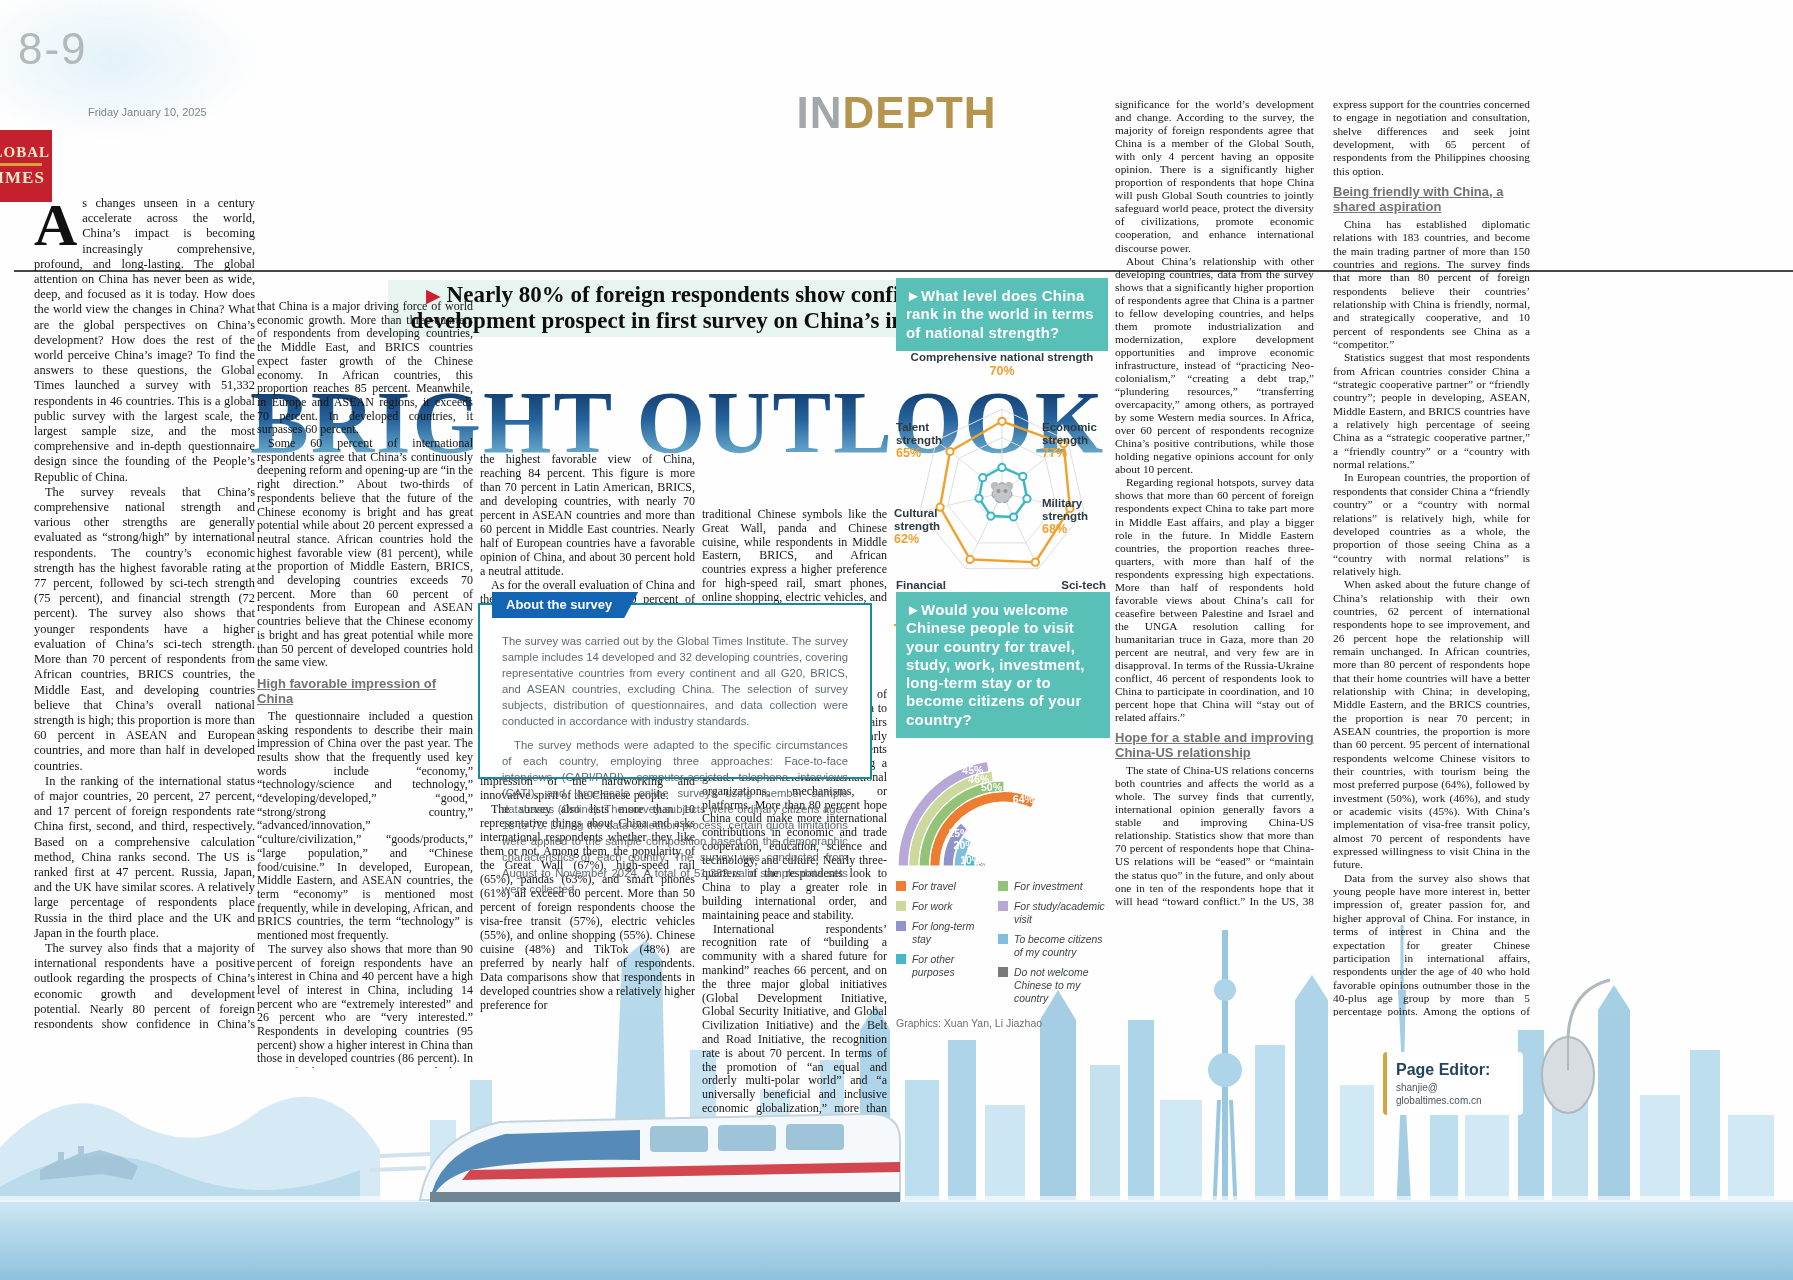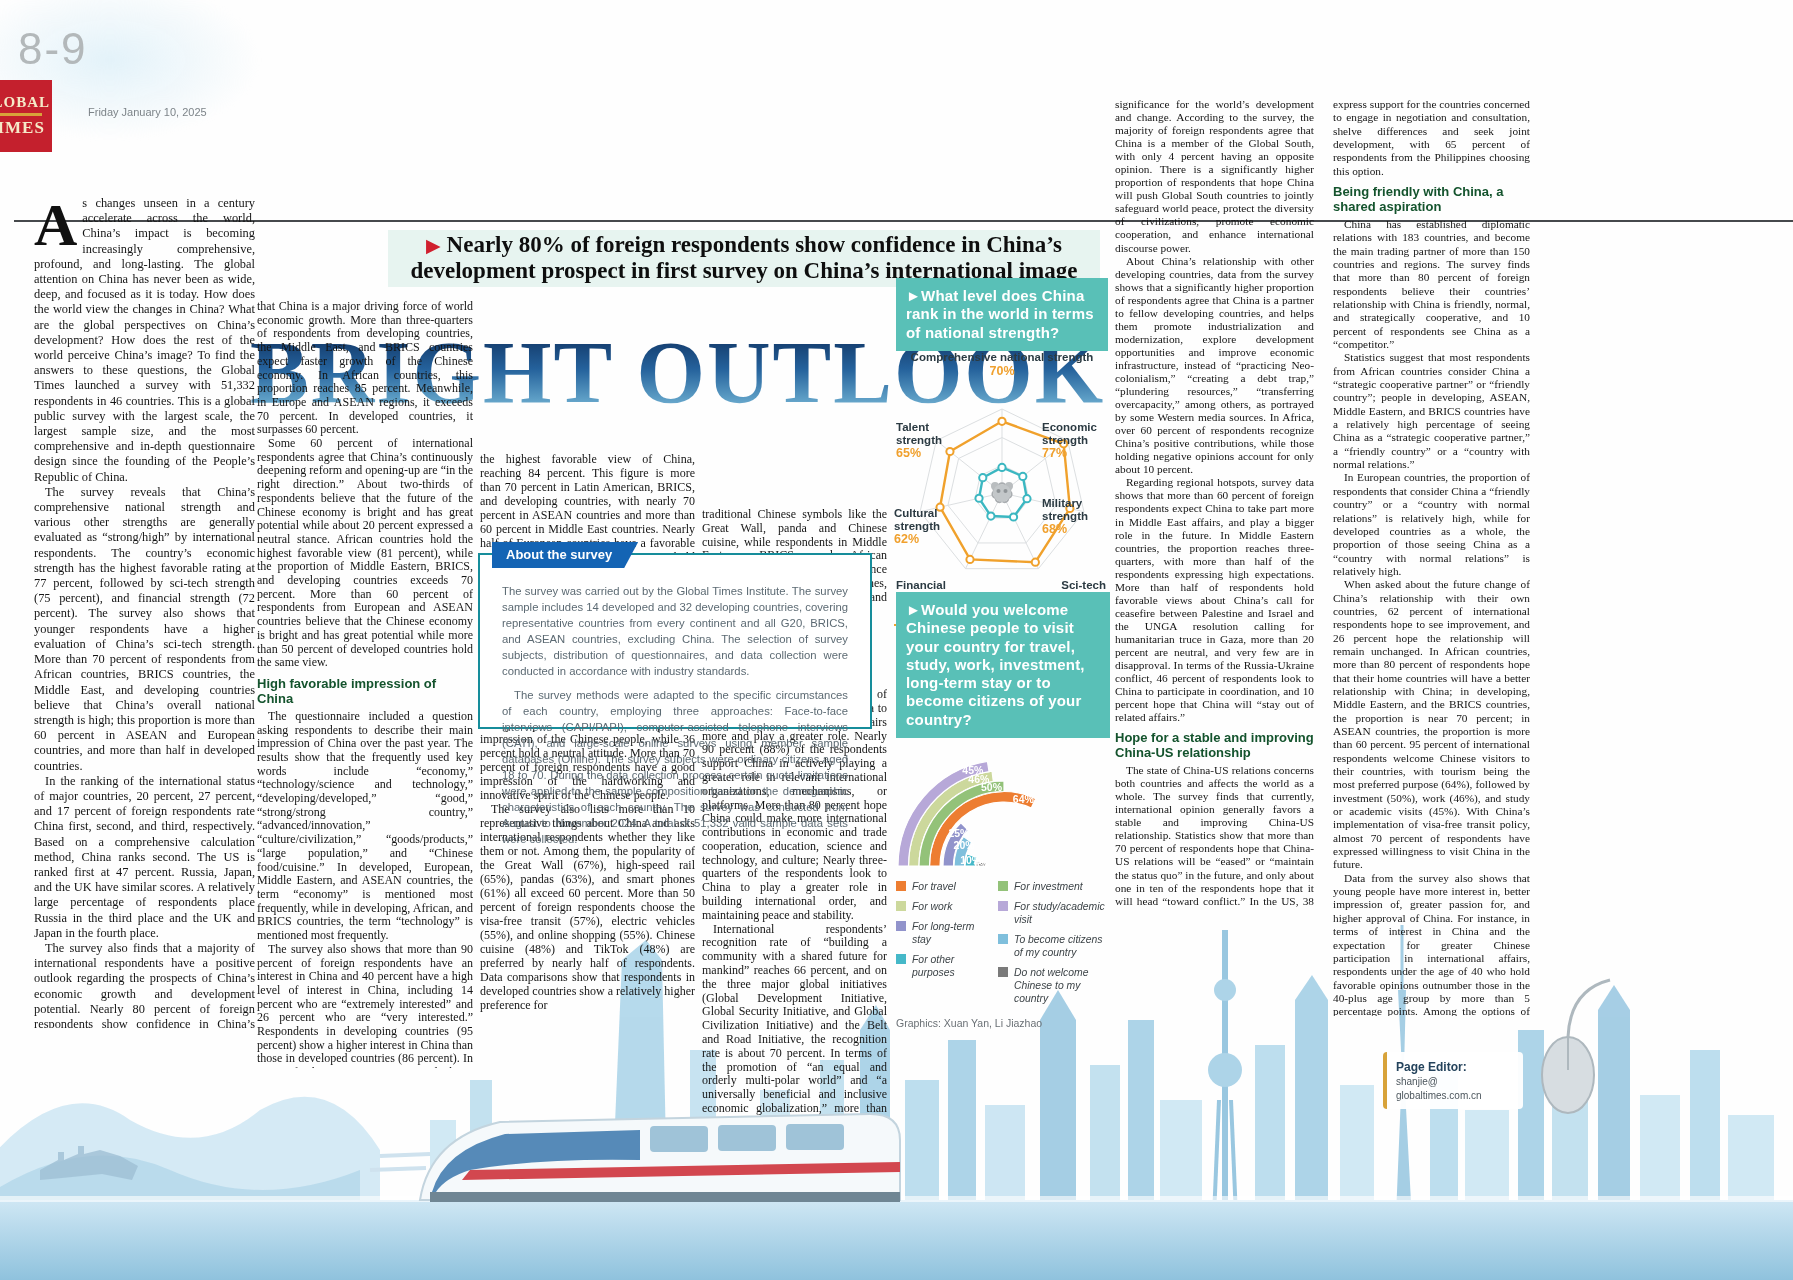--- a/index.html
+++ b/index.html
@@ -22,21 +22,21 @@
   .kicker{font:700 23px/1.15 "Liberation Serif",serif;color:#0e0e0e;text-align:center;}
   .kicker .mark{color:#d01f2e;font-size:19px;padding-right:6px;font-family:"DejaVu Sans",sans-serif;}
   .bigtitle{position:absolute;left:250px;top:136px;width:870px;text-align:left;
             font:700 88px/1 "Liberation Serif",serif;letter-spacing:2px;
             background:linear-gradient(180deg,#0f2f5c 0%,#24619b 45%,#5e9fc6 80%,#8ec2dd 100%);
             -webkit-background-clip:text;background-clip:text;color:transparent;}
   
   .col{position:absolute;overflow:hidden;text-align:justify;}
   .col-p{margin:0;padding:0;text-indent:11px;}
   .col-p:first-child{text-indent:0;}
-  .col-h{font:700 13px/1.15 "Liberation Sans",sans-serif;color:#14532d;margin:7px 0 3px;text-align:left;text-indent:0;}
+  .col-h{font:700 13px/1.15 "Liberation Sans",sans-serif;color:#737373;margin:7px 0 3px;text-align:left;text-indent:0;text-decoration:underline;}
   #col1{left:34px;top:196px;width:221px;height:832px;font-size:12.4px;line-height:15.2px;}
   #col2{left:257px;top:300px;width:216px;height:768px;font-size:12px;line-height:13.7px;}
   #col3{left:480px;top:452px;width:215px;height:630px;font-size:12px;line-height:14px;}
   #col4{left:702px;top:508px;width:185px;height:608px;font-size:12px;line-height:13.8px;}
   #col5{left:1115px;top:98px;width:199px;height:812px;font-size:11.3px;line-height:13.05px;}
   #col6{left:1333px;top:98px;width:197px;height:918px;font-size:11.3px;line-height:13.35px;}
   .dc{float:left;font:700 60px/0.82 "Liberation Serif",serif;padding:5px 5px 0 0;color:#111;}
   
   .about{position:absolute;left:478px;top:272px;width:394px;height:176px;background:#fff;
          border:2.5px solid #168d9b;box-sizing:border-box;}
@@ -71,21 +71,21 @@
   .credit{margin-top:12px;font:400 10.5px "Liberation Sans",sans-serif;color:#6a7075;}
   
   #art{position:absolute;left:0;top:870px;width:1793px;height:410px;z-index:0;}
   .wash{position:absolute;border-radius:50%;filter:blur(2px);}
   #wash-top{left:-40px;top:-20px;width:300px;height:160px;background:radial-gradient(closest-side,#e3f2f9,rgba(227,242,249,0));}
   .zcol{z-index:2;} .ztop{position:relative;z-index:2;}
   
   .pageed{position:absolute;left:1383px;top:1052px;width:140px;background:rgba(255,255,255,.95);
           border-radius:4px;padding:7px 9px;box-sizing:border-box;z-index:3;
           font:400 10px/1.35 "Liberation Sans",sans-serif;color:#4c565d;border-left:4px solid #d8a33a;}
-  .pageed b{display:block;color:#24435c;font-size:12px;}
+  .pageed b{display:block;color:#24435c;font-size:16px;}
 </style>
 </head>
 <body>
 
 <div id="page">
 
   <svg id="art" viewBox="0 0 1793 410" preserveAspectRatio="none">
     <defs>
       <linearGradient id="gw" x1="0" y1="0" x2="0" y2="1">
         <stop offset="0" stop-color="#cfe7f4"></stop>
@@ -162,20 +162,23 @@
       <ellipse cx="1568" cy="205" rx="26" ry="38" fill="#d7dde1" stroke="#aeb8be" stroke-width="2"></ellipse>
       <line x1="1568" y1="167" x2="1568" y2="200" stroke="#aeb8be" stroke-width="2"></line>
       <path d="M1568,167 Q1570,120 1610,110" stroke="#aeb8be" stroke-width="3" fill="none"></path>
     </g>
   </svg>
 
   <div id="wash-top" class="wash"></div>
 
   <div class="pgnum ztop">8-9</div>
   <div class="pgdate ztop">Friday January 10, 2025</div>
+  <div class="indepth ztop">
+    <span class="in">IN</span><span class="depth">DEPTH</span>
+  </div>
   <div class="gtlogo ztop">
     <span class="l1">GLOBAL</span>
     <span class="bar"></span>
     <span class="l2">TIMES</span>
   </div>
   <div class="toprule ztop"></div>
 
   <div class="kickband ztop">
     <div class="kicker"><span class="mark">▶</span><span>Nearly 80% of foreign respondents show confidence in China’s development prospect in first survey on China’s international image</span></div>
   </div>

